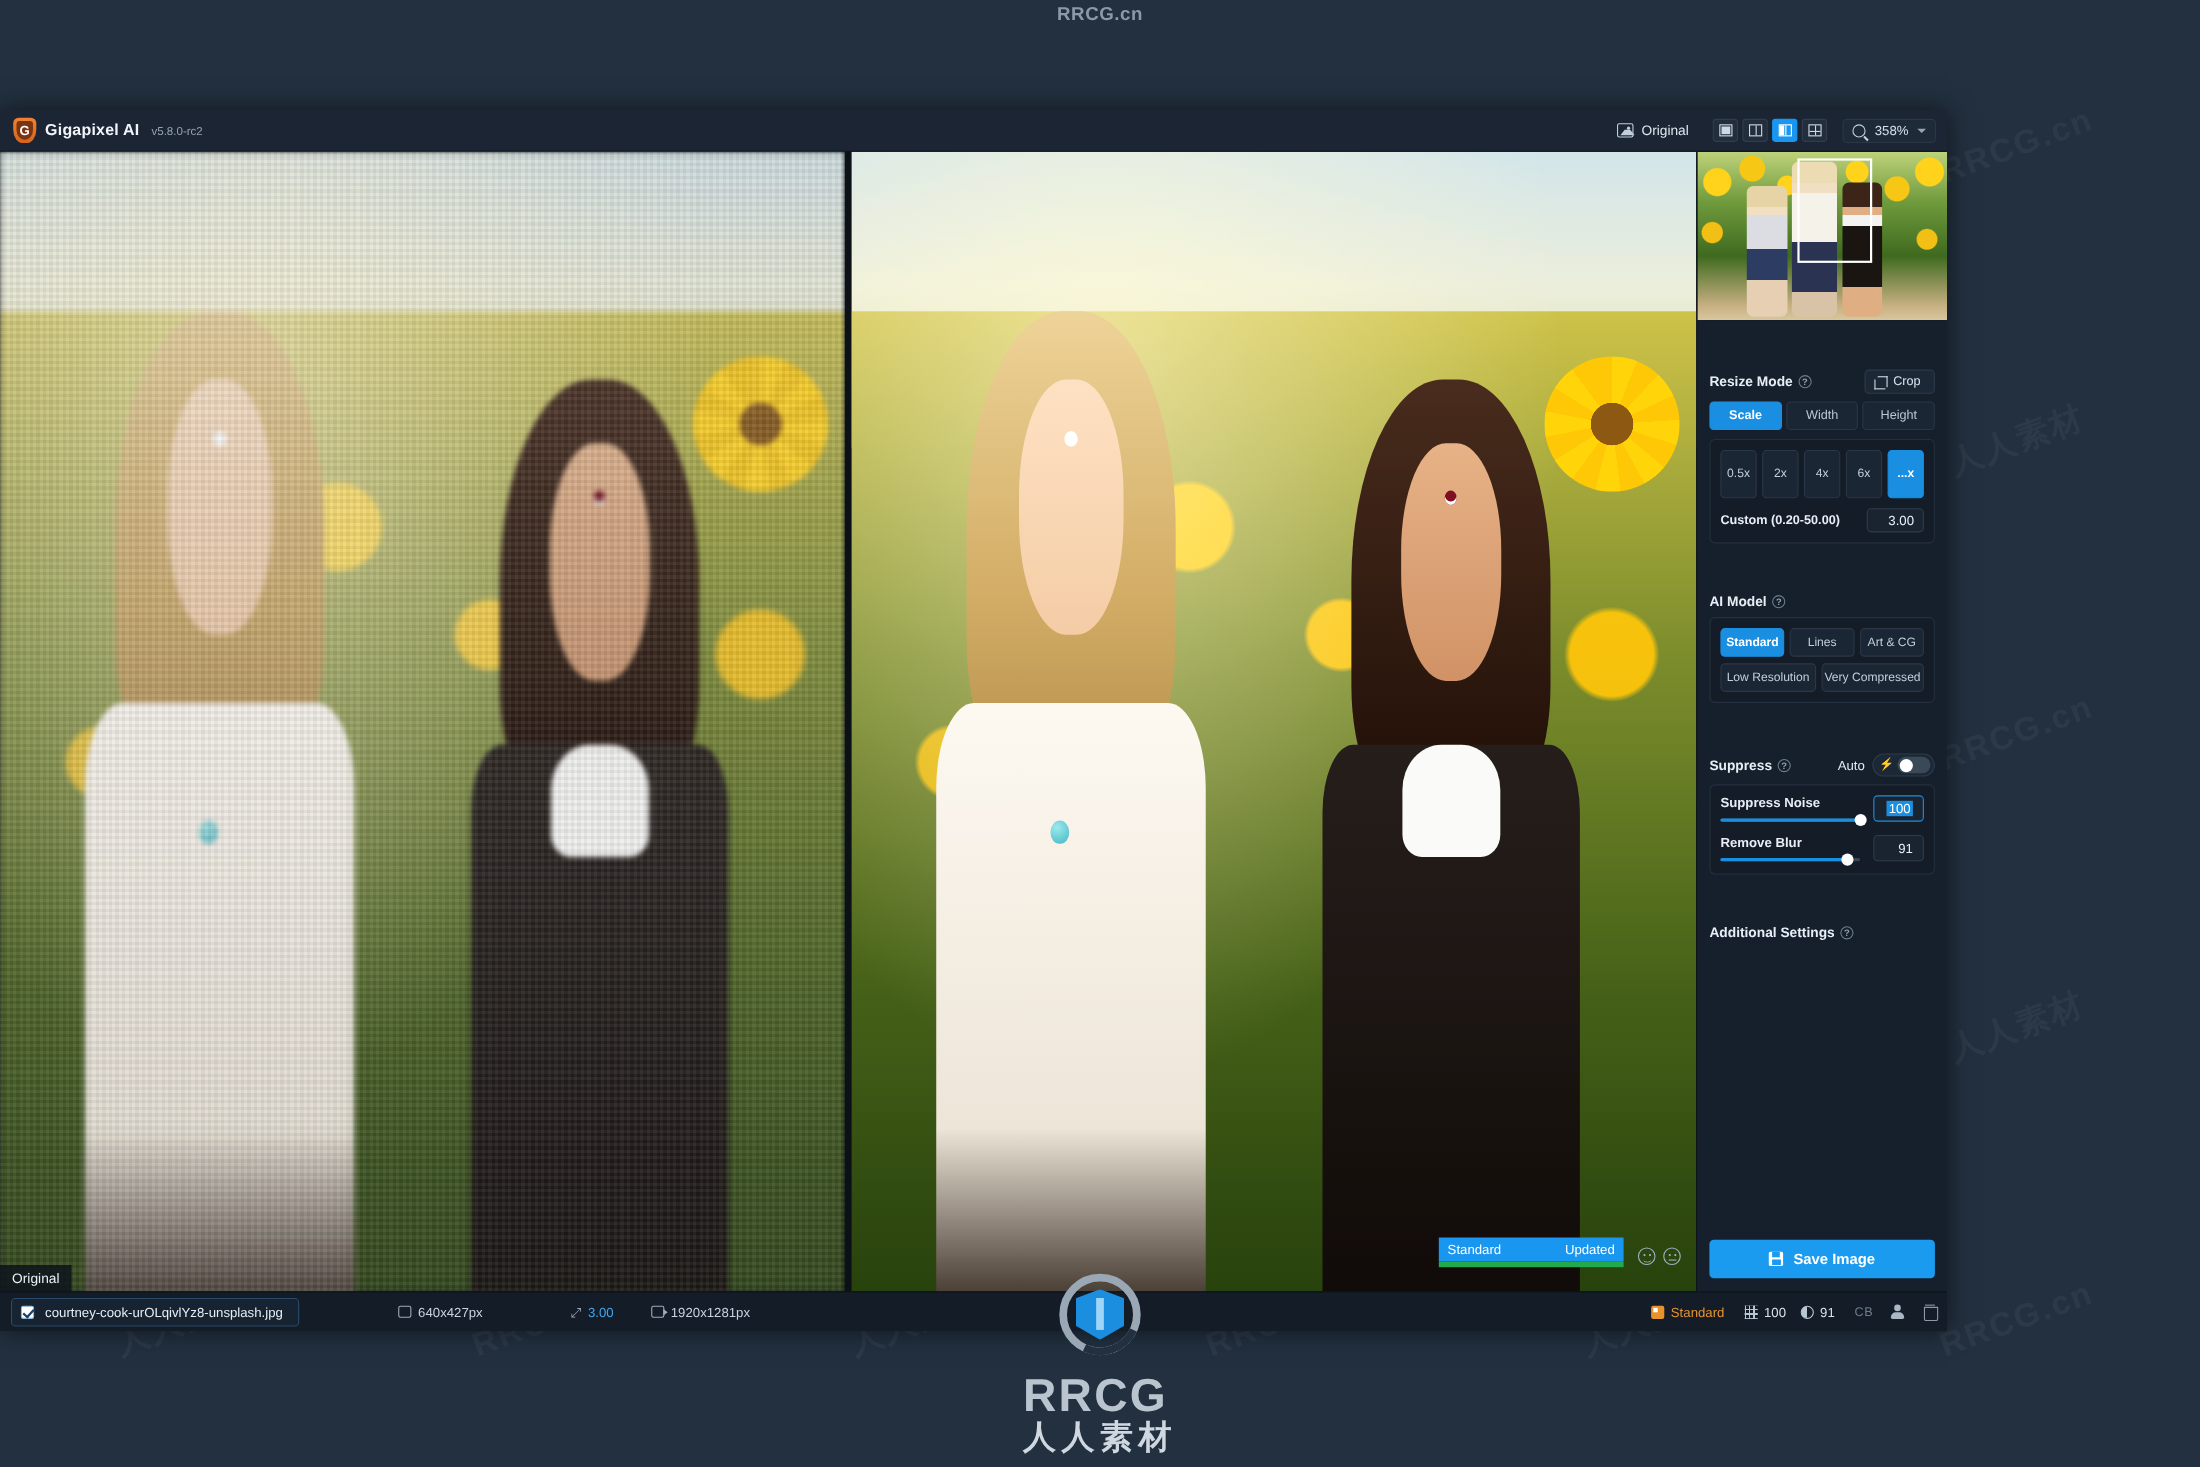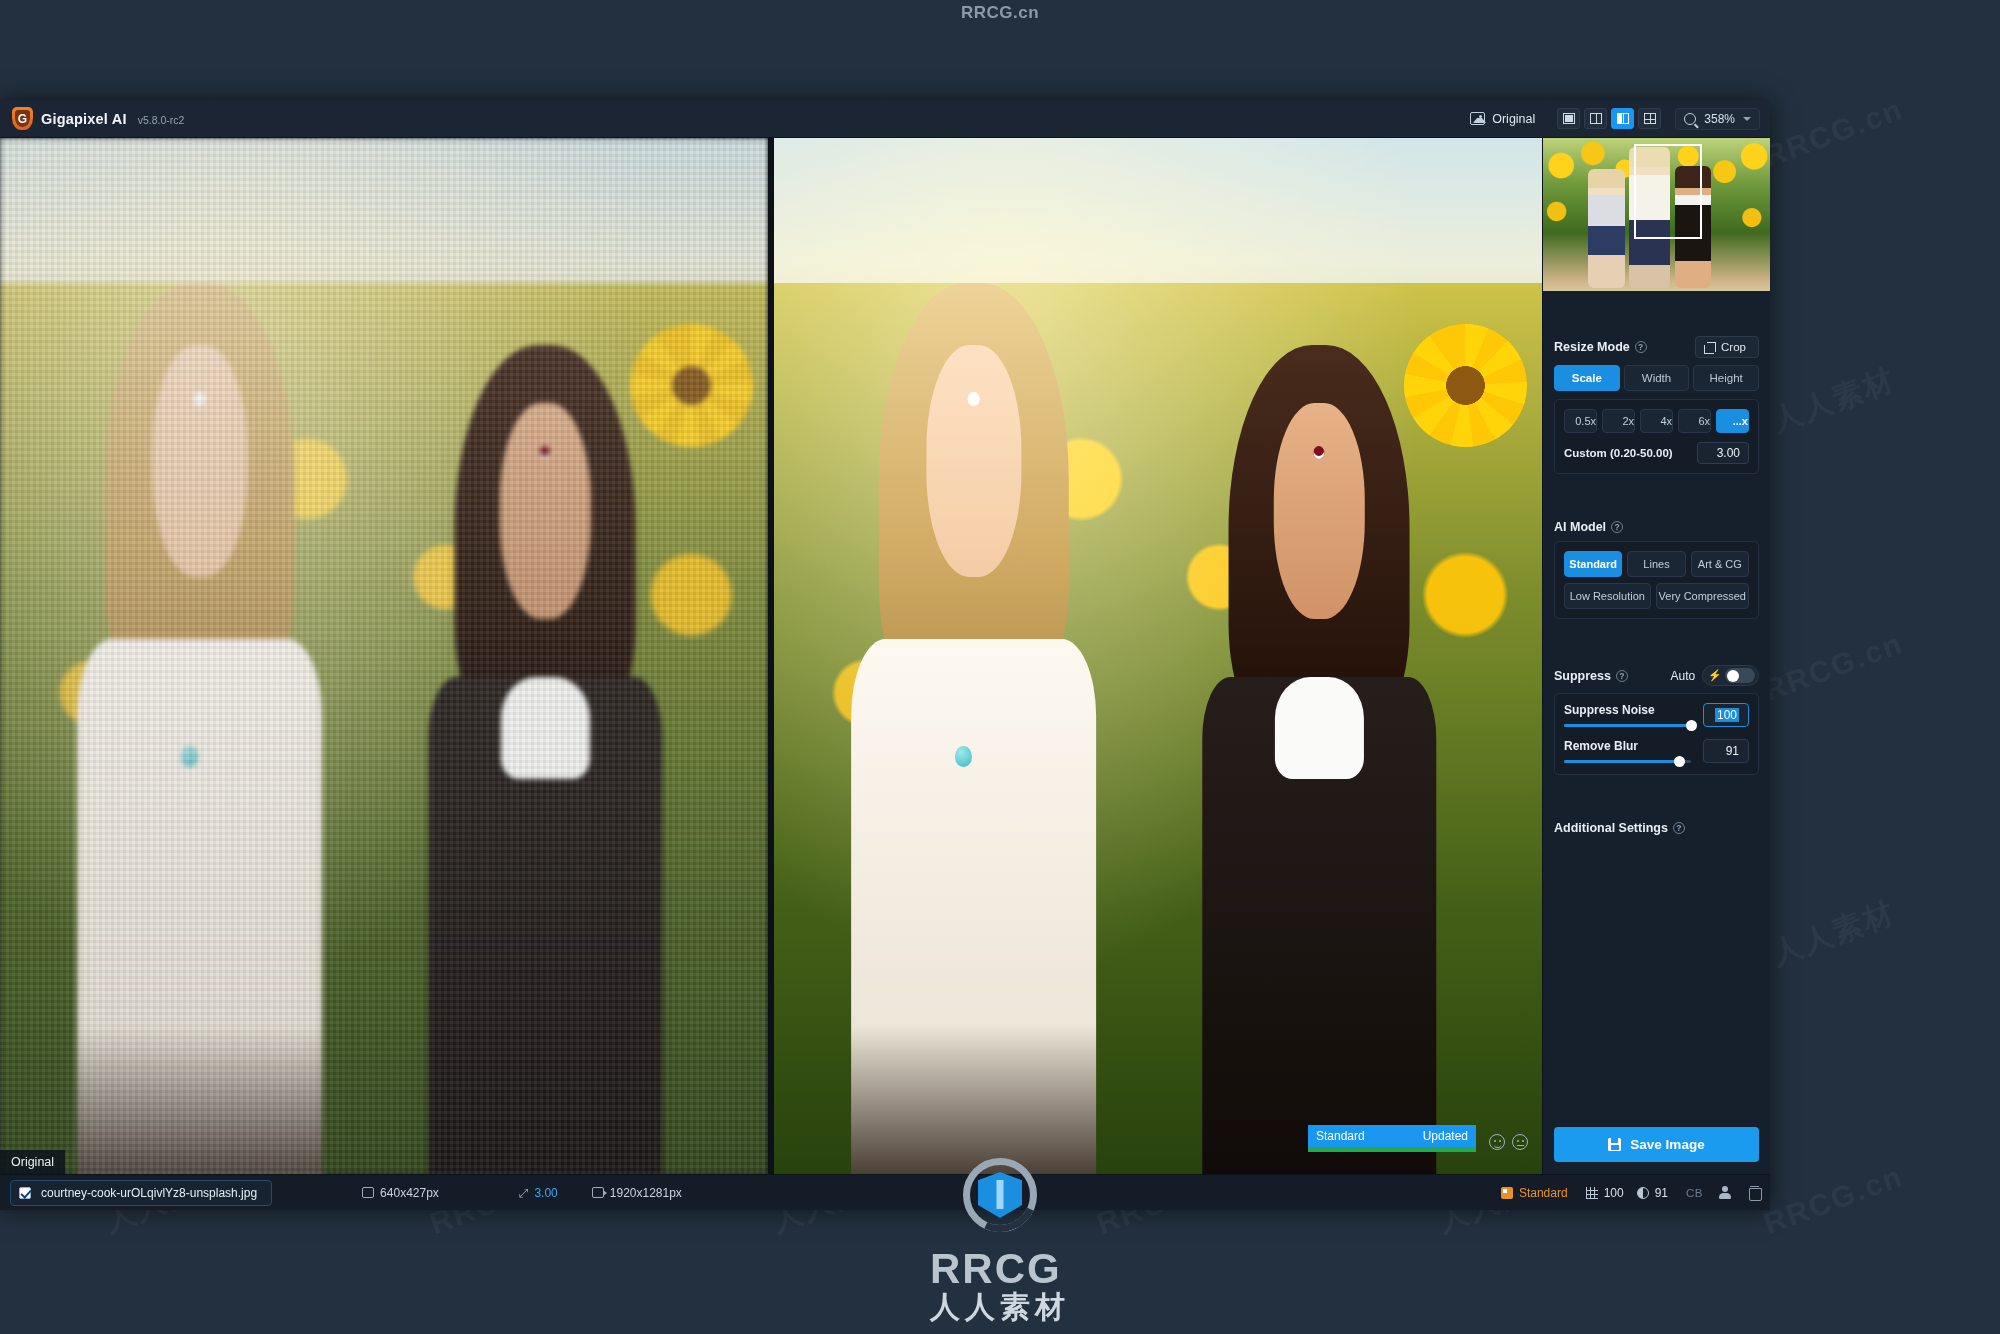--- a/index.html
+++ b/index.html
@@ -282,21 +282,21 @@
   .seg {
     flex:1; text-align:center; font-size:11.5px; padding:6px 0;
     border-radius:4px; background:#1b2634; border:1px solid #2a3648;
     color:#b9c6d4; cursor:pointer;
   }
   .seg.active { background:#1a8ee0; border-color:#1a8ee0; color:#fff; font-weight:700; }
 
   .card { background:#131c27; border:1px solid #24303f; border-radius:5px; padding:9px; margin-bottom:10px; }
   .scale-row { display:flex; gap:5px; margin-bottom:9px; }
   .sbtn {
-    flex:1; text-align:right; font-size:11px; padding:5px 0;
+    flex:1; text-align:center; font-size:11px; padding:15px 0;
     border-radius:4px; background:#1b2634; border:1px solid #2b3748;
     color:#c2cedc; cursor:pointer;
   }
   .sbtn.active { background:#1a8ee0; border-color:#1a8ee0; color:#fff; font-weight:700; }
   .custom-row { display:flex; align-items:center; justify-content:space-between; }
   .custom-lbl { color:#e7eef6; font-size:11.5px; font-weight:700; }
   .num-box {
     background:#1a2431; border:1px solid #2f3c4d; border-radius:4px;
     color:#e8eff7; font-size:12px; padding:3px 8px; min-width:52px; text-align:right;
   }

